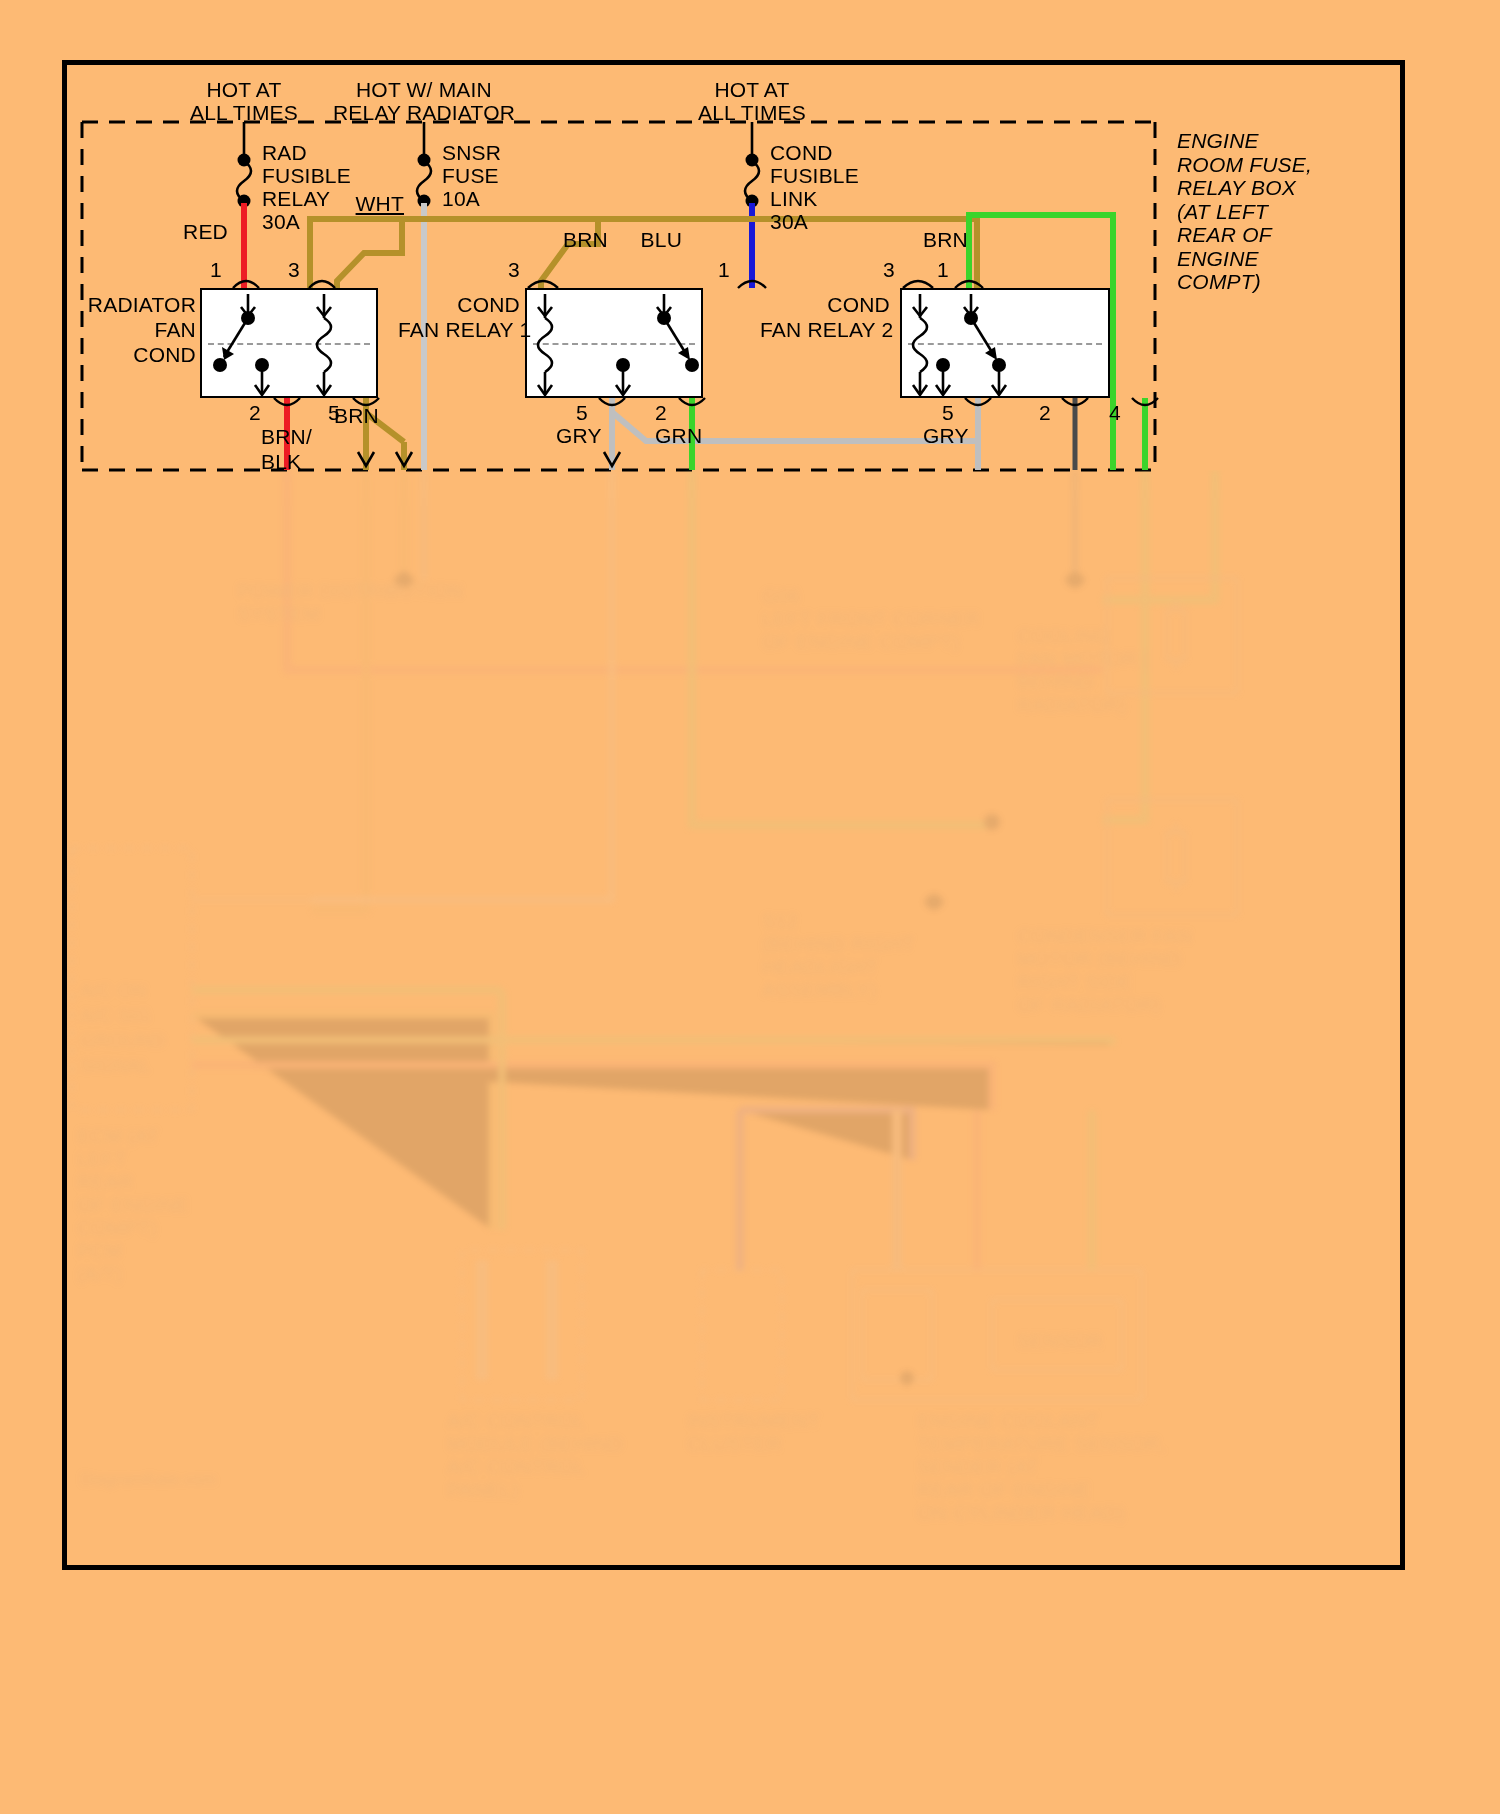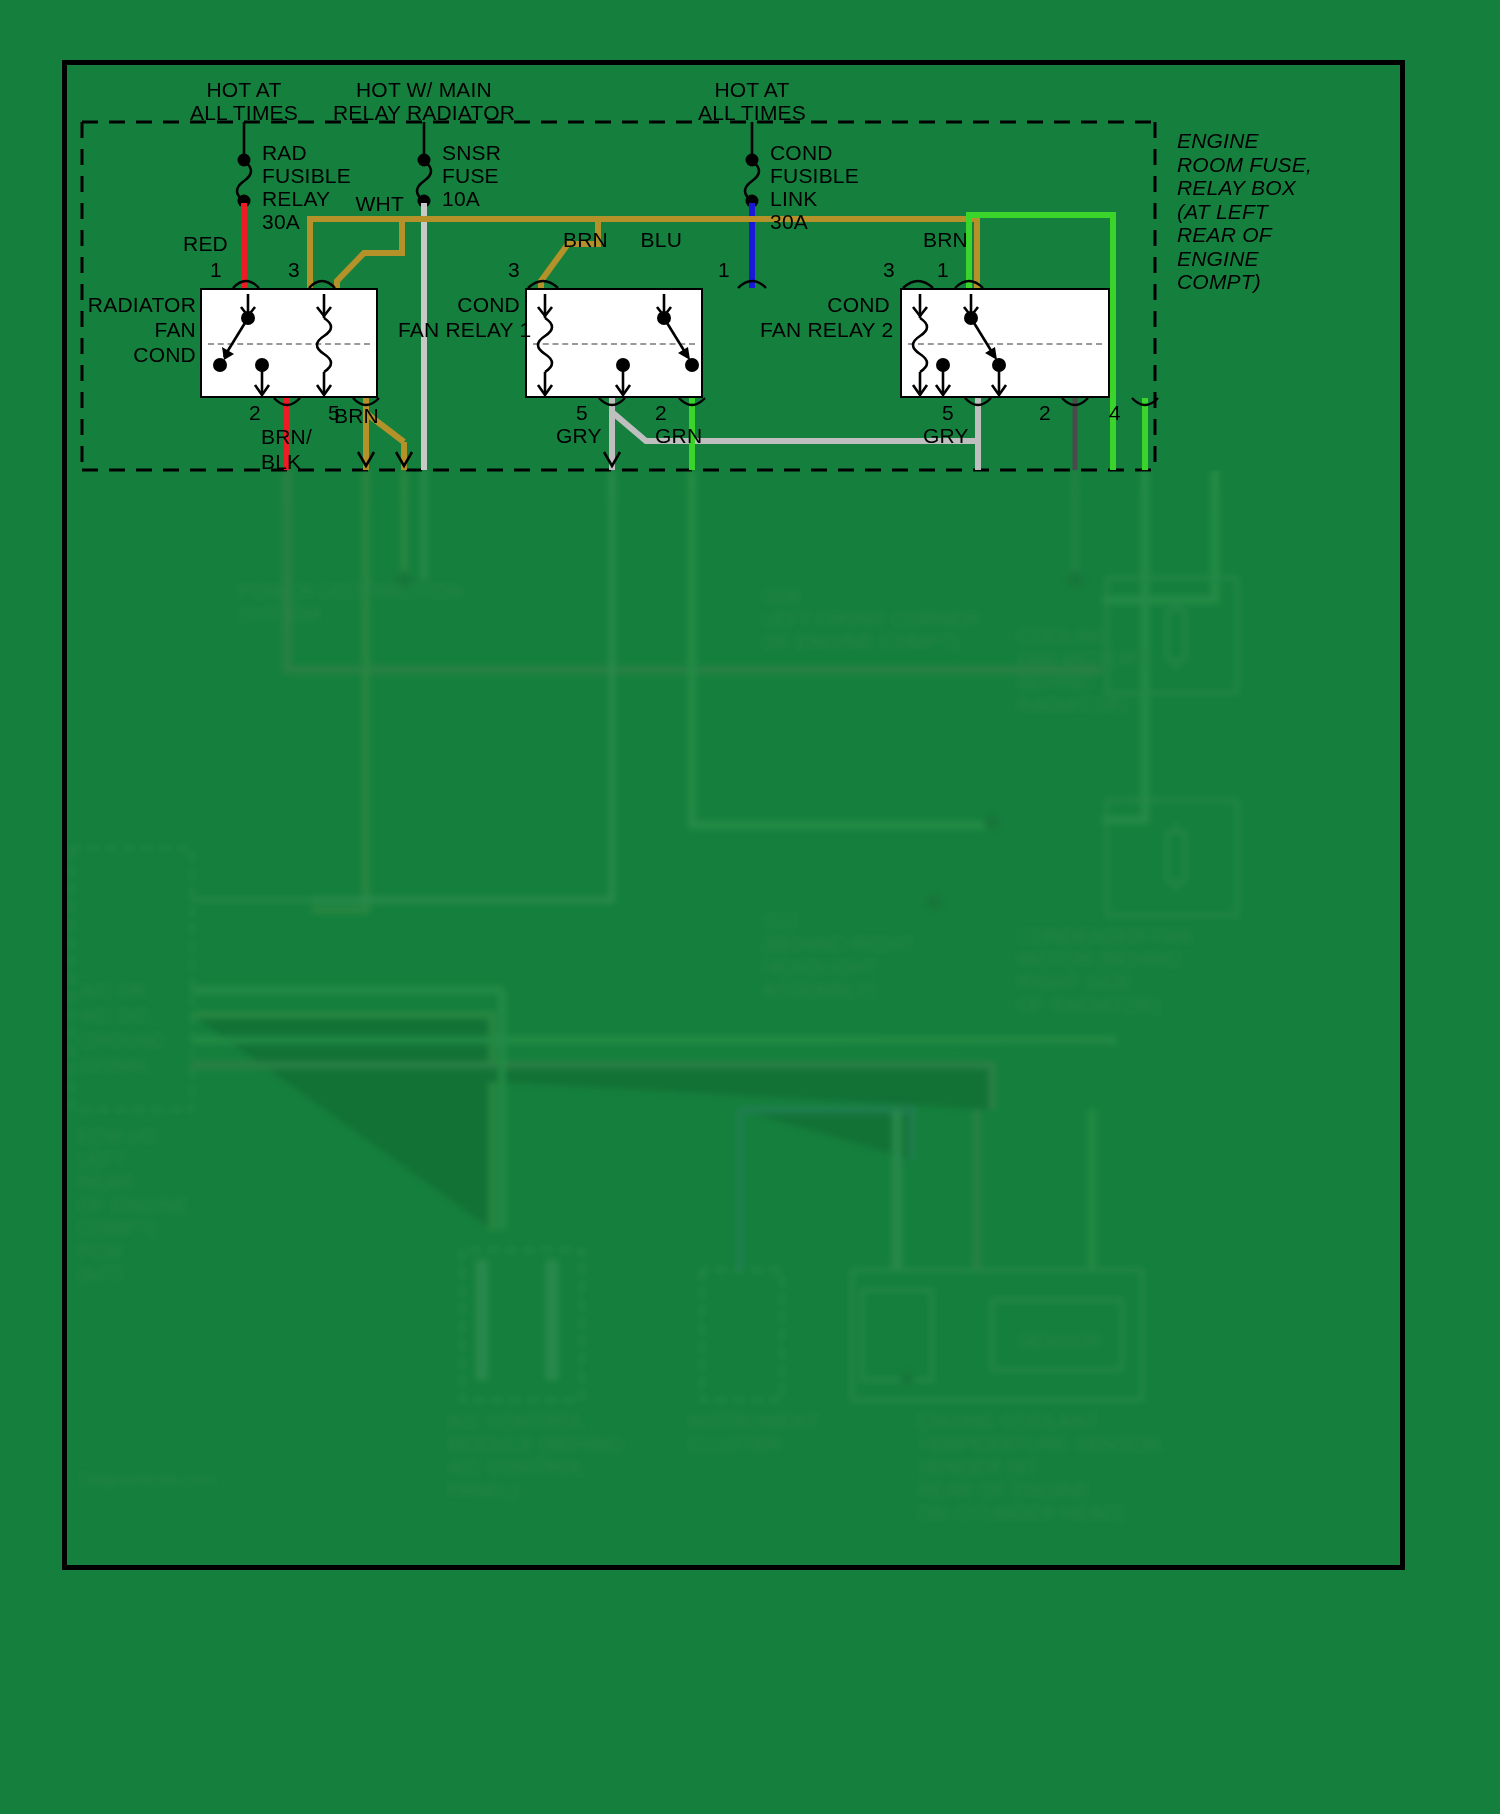--- a/index.html
+++ b/index.html
@@ -1,17 +1,17 @@
 <!DOCTYPE html>
 <html><head>
 <meta charset="utf-8">
 <style>
   html,body{margin:0;padding:0;background:#ffffff;}
   body{font-family:"Liberation Sans", sans-serif;}
-  #canvas{position:relative;width:1500px;height:1814px;background:#15803d;overflow:hidden;}
+  #canvas{position:relative;width:1500px;height:1814px;background:#fdba74;overflow:hidden;}
 
   
   .outer-border{
     position:absolute;left:62px;top:60px;width:1343px;height:1510px;
     border:5px solid #000;box-sizing:border-box;
   }
 
   
   .faded-region{
     position:absolute;left:62px;top:470px;width:1343px;height:1100px;
@@ -121,22 +121,22 @@
 RELAY
 30A</span></div>
   <div class="t" style="left:442px;top:141px;"><span>SNSR
 FUSE
 10A</span></div>
   <div class="t" style="left:770px;top:141px;"><span>COND
 FUSIBLE
 LINK
 30A</span></div>
 
-  <div class="t r" style="left:142px;top:232px;width:86px;text-align:right;"><span>RED</span></div>
-  <div class="t r" style="left:318px;top:192px;width:86px;"><span>WHT</span></div>
+  <div class="t r" style="left:142px;top:220px;width:86px;text-align:right;"><span>RED</span></div>
+  <div class="t r" style="left:318px;top:192px;width:86px;text-decoration:underline;"><span>WHT</span></div>
   <div class="t r" style="left:596px;top:228px;width:86px;"><span>BLU</span></div>
   <div class="t" style="left:563px;top:228px;"><span>BRN</span></div>
   <div class="t" style="left:923px;top:228px;"><span>BRN</span></div>
 
   <div class="t" style="left:1177px;top:129px;line-height:23.5px;font-style:italic;"><span>ENGINE
 ROOM FUSE,
 RELAY BOX
 (AT LEFT
 REAR OF
 ENGINE

